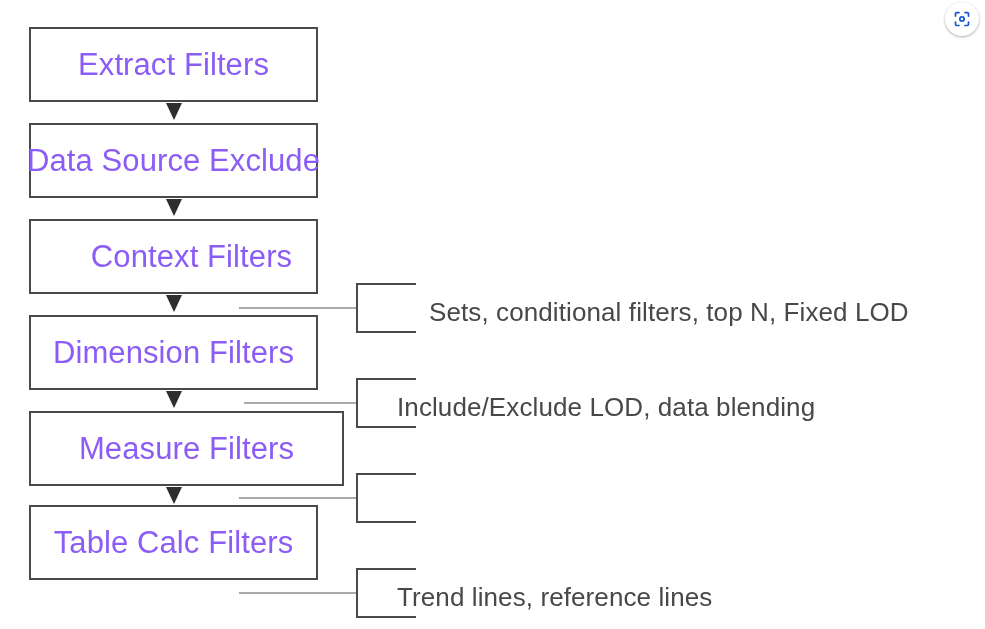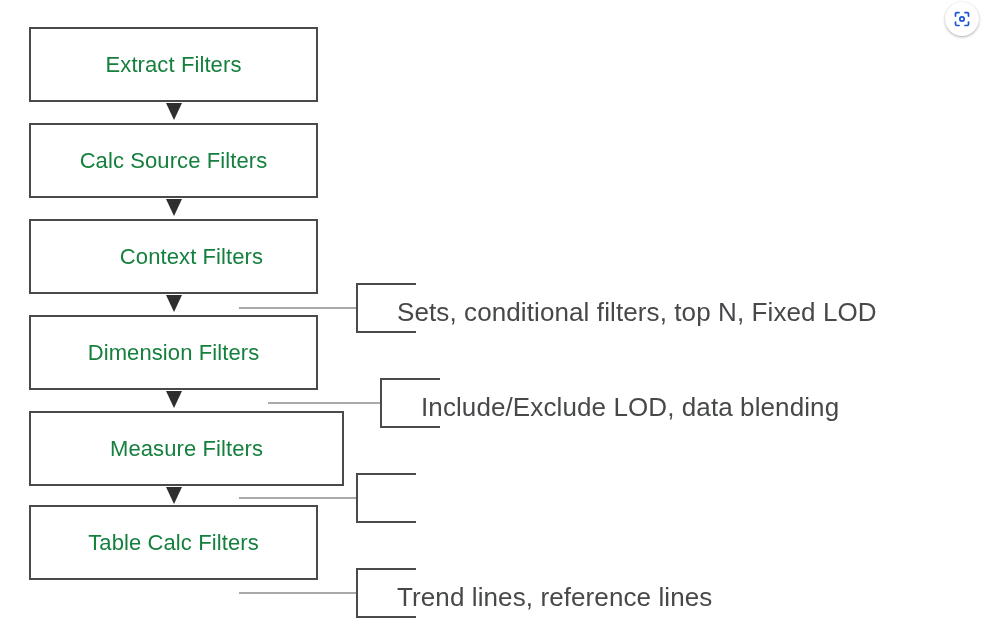--- a/index.html
+++ b/index.html
@@ -28,23 +28,23 @@
     width: 289px;
     height: 75px;
     box-sizing: border-box;
     border: 2px solid #4a4a4a;
     background: #ffffff;
     display: flex;
     align-items: center;
     justify-content: center;
   }
   .flow-box-label {
-    font-size: 22px;
+    font-size: 31px;
     line-height: 1;
-    color: #15803d;
+    color: #8b5cf6;
     letter-spacing: 0.1px;
     white-space: nowrap;
   }
 
   
   .flow-arrow {
     position: absolute;
     left: 166px;
     width: 0;
     height: 0;
@@ -106,21 +106,21 @@
 </head>
 <body>
 
 <div id="canvas">
 
   <div id="flow-layer">
       <div class="flow-box" style="left: 29px; top: 27px; width: 289px; height: 75px;">
         <span class="flow-box-label">Extract Filters</span>
       </div>
       <div class="flow-box" style="left: 29px; top: 123px; width: 289px; height: 75px;">
-        <span class="flow-box-label">Calc Source Filters</span>
+        <span class="flow-box-label">Data Source Exclude</span>
       </div>
       <div class="flow-box" style="left: 29px; top: 219px; width: 289px; height: 75px; padding-left: 36px;">
         <span class="flow-box-label">Context Filters</span>
       </div>
       <div class="flow-box" style="left: 29px; top: 315px; width: 289px; height: 75px;">
         <span class="flow-box-label">Dimension Filters</span>
       </div>
       <div class="flow-box" style="left: 29px; top: 411px; width: 315px; height: 75px;">
         <span class="flow-box-label">Measure Filters</span>
       </div>
@@ -130,23 +130,23 @@
       <div class="flow-arrow" style="top: 103px;"></div>
       <div class="flow-arrow" style="top: 199px;"></div>
       <div class="flow-arrow" style="top: 295px;"></div>
       <div class="flow-arrow" style="top: 391px;"></div>
       <div class="flow-arrow" style="top: 487px;"></div>
     </div>
   <div id="annotation-layer">
       <div class="annotation" style="top: 283px; height: 50px; width: 600px;">
         <div class="ann-leader" style="left: -117px; width: 117px; top: 24px;"></div>
         <div class="ann-bracket"></div>
-        <div class="ann-text" style="top: 16px;">Sets, conditional filters, top N, Fixed LOD</div>
+        <div class="ann-text" style="top: 16px; margin-left: 32px;">Sets, conditional filters, top N, Fixed LOD</div>
       </div>
-      <div class="annotation" style="top: 378px; height: 50px; width: 600px; margin-left: 24px;">
+      <div class="annotation" style="top: 378px; height: 50px; width: 600px;">
         <div class="ann-leader" style="left: -112px; width: 112px; top: 24px;"></div>
         <div class="ann-bracket"></div>
         <div class="ann-text" style="top: 16px;">Include/Exclude LOD, data blending</div>
       </div>
       <div class="annotation" style="top: 473px; height: 50px; width: 600px;">
         <div class="ann-leader" style="left: -117px; width: 117px; top: 24px;"></div>
         <div class="ann-bracket"></div>
       </div>
       <div class="annotation" style="top: 568px; height: 50px; width: 600px;">
         <div class="ann-leader" style="left: -117px; width: 117px; top: 24px;"></div>

